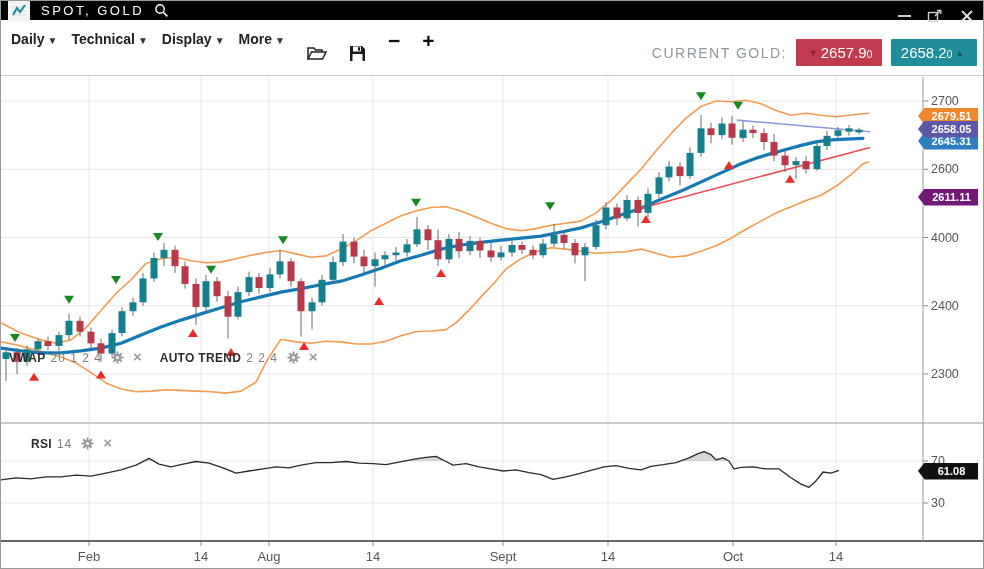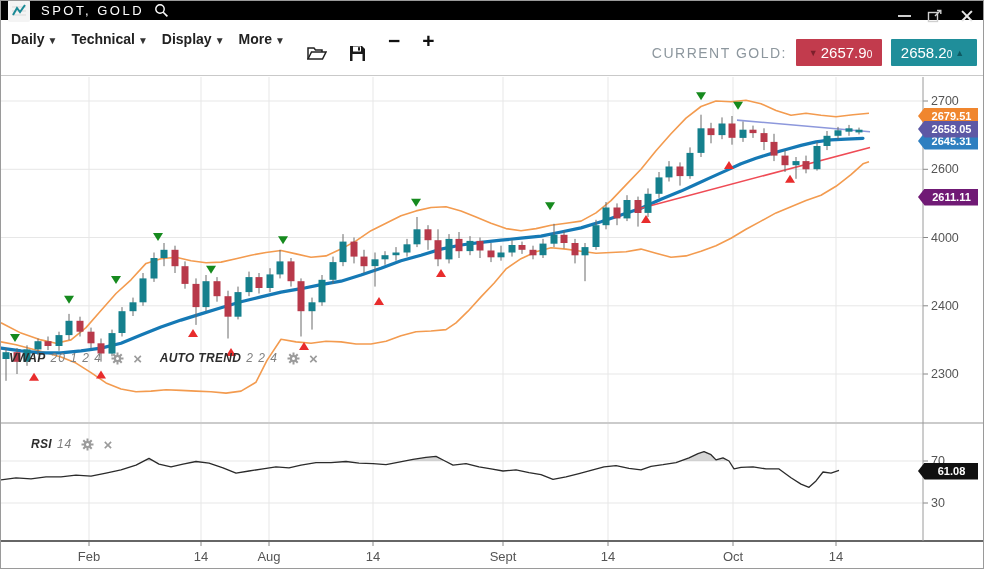--- a/index.html
+++ b/index.html
@@ -29,21 +29,21 @@
   .badge .arr { font-size:9px; margin:0 3px; }
 
   
   #chart-svg { position:absolute; left:0; top:0; }
   .axis-label-y { position:absolute; font-size:12.5px; color:#555; }
   .axis-label-x { position:absolute; font-size:13px; color:#555; transform:translateX(-50%); top:548px; }
   .tag { position:absolute; left:917px; width:60px; height:17px; color:#fff; font-size:11px; font-weight:bold; display:flex; align-items:center; justify-content:center; padding-left:7px;
          clip-path:polygon(0 50%, 11% 0, 100% 0, 100% 100%, 11% 100%); }
 
   
-  .legend { position:absolute; display:flex; align-items:flex-end; font-size:12px; color:#8a8a8a;font-style:italic; }
+  .legend { position:absolute; display:flex; align-items:flex-start; font-size:12px; color:#8a8a8a; }
   .legend b { color:#2d2d2d; font-size:12px; letter-spacing:.3px; }
   .legend .params { margin-left:5px; letter-spacing:1px; color:#7f7f7f; }
   .licon { margin-left:9px; cursor:pointer; display:flex; align-items:center; }
   .lx { margin-left:9px; color:#9b9b9b; font-size:15px; font-weight:bold; cursor:pointer; line-height:12px; }
 </style>
 </head>
 <body>
 
 <div class="titlebar">
   <div class="logo">

